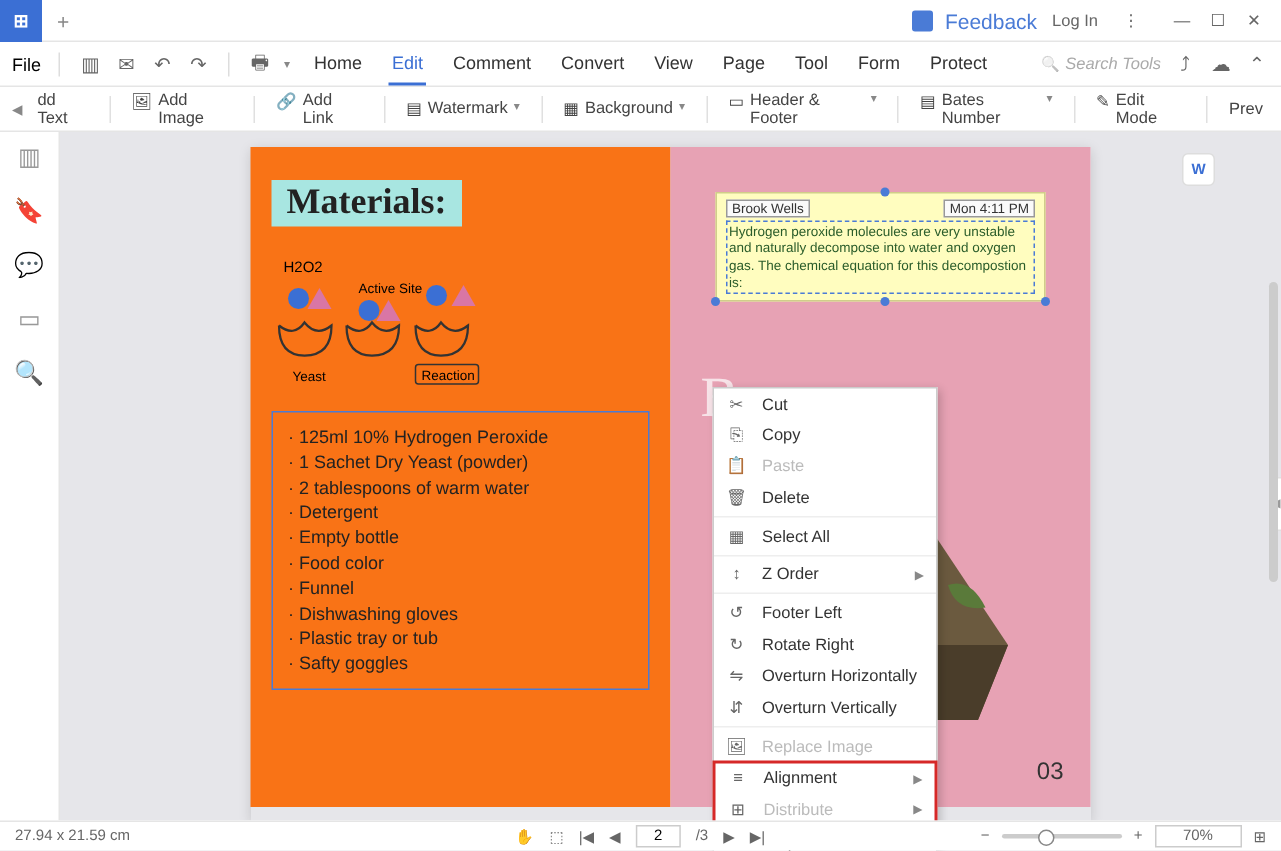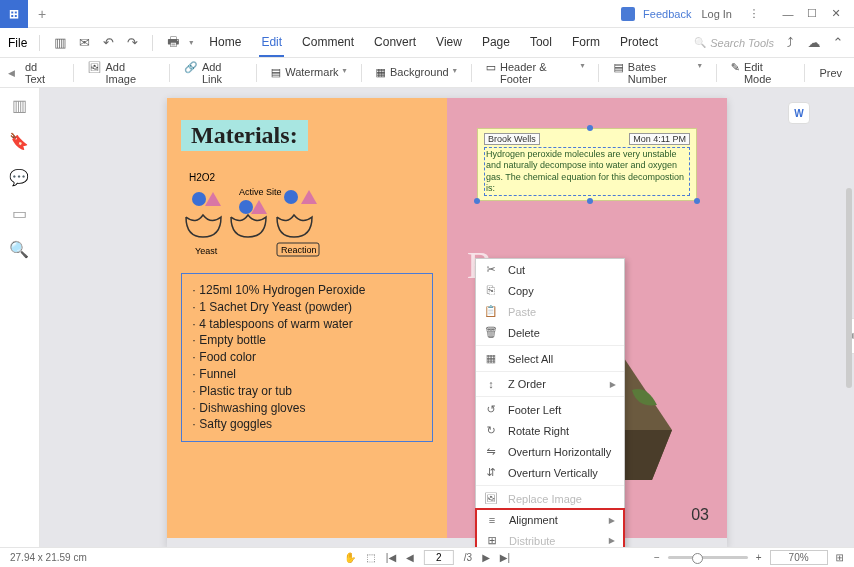--- a/index.html
+++ b/index.html
@@ -5,21 +5,21 @@
 * { margin: 0; padding: 0; box-sizing: border-box; font-family: -apple-system, "Segoe UI", Arial, sans-serif; }
 body { width: 854px; height: 567px; background: #f5f5f7; overflow: hidden; position: relative; }
 
 
 .titlebar { height: 28px; background: #fff; display: flex; align-items: center; border-bottom: 1px solid #e5e5e5; }
 .app-icon { width: 28px; height: 28px; background: #3b6fd4; display: flex; align-items: center; justify-content: center; color: #fff; font-size: 12px; font-weight: bold; }
 .tab { display: flex; align-items: center; padding: 0 8px; height: 100%; font-size: 11px; color: #333; gap: 6px; background: #fafafa; border-right: 1px solid #eee; }
 .tab .close { color: #888; cursor: pointer; font-size: 12px; }
 .tab-add { padding: 0 10px; color: #888; font-size: 14px; }
 .titlebar-right { margin-left: auto; display: flex; align-items: center; gap: 10px; padding-right: 6px; }
-.feedback { display: flex; align-items: center; gap: 8px; font-size: 11px; color: #4a7bd6; }
+.feedback { display: flex; align-items: center; gap: 8px; font-size: 14px; color: #4a7bd6; }
 .feedback-icon { width: 14px; height: 14px; background: #4a7bd6; border-radius: 2px; }
 .login { font-size: 11px; color: #666; }
 .win-btns { display: flex; gap: 0; }
 .win-btn { width: 24px; height: 24px; display: flex; align-items: center; justify-content: center; color: #666; font-size: 11px; }
 
 
 .menubar { height: 30px; background: #fff; display: flex; align-items: center; padding: 0 8px; border-bottom: 1px solid #e5e5e5; gap: 2px; }
 .menu-left { display: flex; align-items: center; gap: 8px; }
 .mb-icon { width: 16px; height: 16px; color: #666; display: flex; align-items: center; justify-content: center; font-size: 13px; }
 .mb-sep { width: 1px; height: 16px; background: #ddd; margin: 0 4px; }
@@ -39,21 +39,21 @@
 
 .main { display: flex; height: calc(100% - 28px - 30px - 30px - 20px); position: relative; }
 .left-sidebar { width: 40px; background: #fff; border-right: 1px solid #e5e5e5; display: flex; flex-direction: column; align-items: center; padding-top: 8px; gap: 18px; }
 .ls-icon { width: 18px; height: 18px; color: #999; display: flex; align-items: center; justify-content: center; }
 .expand-handle { position: absolute; top: 50%; background: #fff; width: 8px; height: 36px; display: flex; align-items: center; justify-content: center; font-size: 8px; color: #999; border: 1px solid #e0e0e0; }
 .expand-handle.left { left: 40px; border-left: none; }
 .expand-handle.right { right: 0; border-right: none; }
 
 .canvas { flex: 1; background: #e6e6ea; position: relative; overflow: hidden; display: flex; justify-content: center; padding-top: 10px; }
 .pages { display: flex; gap: 0; box-shadow: 0 2px 8px rgba(0,0,0,0.15); }
-.page { width: 280px; height: 440px; background: #fdba74; position: relative; }
+.page { width: 280px; height: 440px; background: #f97316; position: relative; }
 .page.right { background: #e7a2b4; }
 
 
 .materials-title { margin: 22px 0 12px 14px; background: #a8e6e1; padding: 2px 10px; font-family: Georgia, serif; font-size: 24px; font-weight: bold; color: #222; display: inline-block; }
 .diagram { margin: 4px 0 0 14px; width: 170px; }
 .materials-list { margin: 12px 14px; border: 1px solid #4a7bd6; padding: 8px 10px; font-size: 12px; line-height: 1.4; color: #222; }
 .materials-list .item::before { content: "· "; }
 
 
 .sticky-note { position: absolute; top: 30px; left: 30px; right: 30px; background: #fffdbf; border: 1px solid #d0ce8a; padding: 4px 6px; font-size: 10px; color: #333; }
@@ -219,26 +219,27 @@
               <polygon points="128,23 136,37 120,37" fill="#d976a5"></polygon>
             <path d="M96 50 Q96 70 113 70 Q131 70 131 50 Q121 58 113 48 Q106 58 96 50" fill="none" stroke="#333" stroke-width="1.5"></path>
             <text x="14" y="87" font-family="Comic Sans MS" font-size="9">Yeast</text>
             <rect x="96" y="76" width="42" height="13" fill="none" stroke="#333" rx="2"></rect>
             <text x="100" y="86" font-family="Comic Sans MS" font-size="9">Reaction</text>
           </svg>
         </div>
         <div class="materials-list">
           <div class="item">125ml 10% Hydrogen Peroxide</div>
           <div class="item">1 Sachet Dry Yeast (powder)</div>
-          <div class="item">4 tablespoons of warm water</div>
+          <div class="item">2 tablespoons of warm water</div>
+          <div class="item">Detergent</div>
           <div class="item">Empty bottle</div>
           <div class="item">Food color</div>
           <div class="item">Funnel</div>
+          <div class="item">Dishwashing gloves</div>
           <div class="item">Plastic tray or tub</div>
-          <div class="item">Dishwashing gloves</div>
           <div class="item">Safty goggles</div>
         </div>
       </div>
 
       <div class="page right">
         <div class="sticky-note">
           <div class="sel-handle" style="top:-4px;left:50%;"></div>
           <div class="sel-handle" style="bottom:-4px;left:-4px;"></div>
           <div class="sel-handle" style="bottom:-4px;right:-4px;"></div>
           <div class="sel-handle" style="bottom:-4px;left:50%;"></div>

